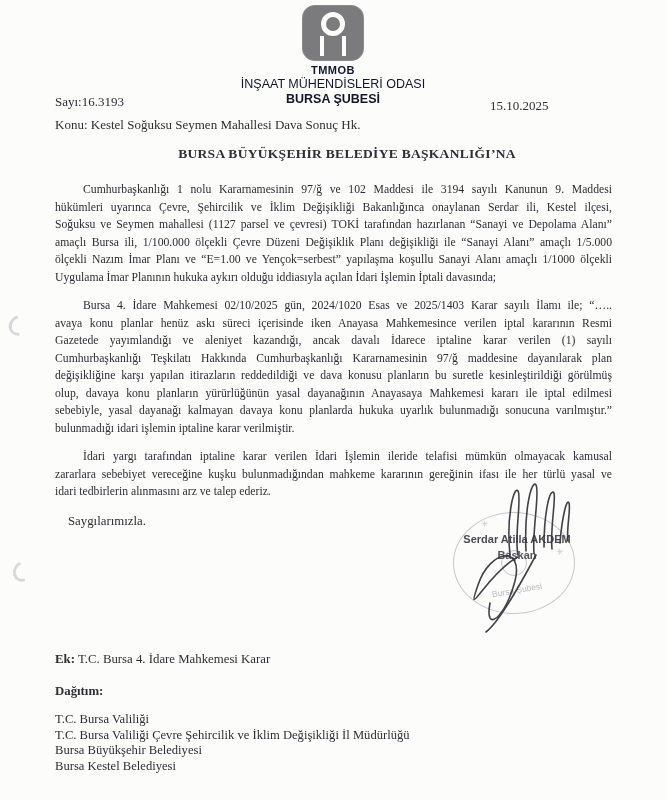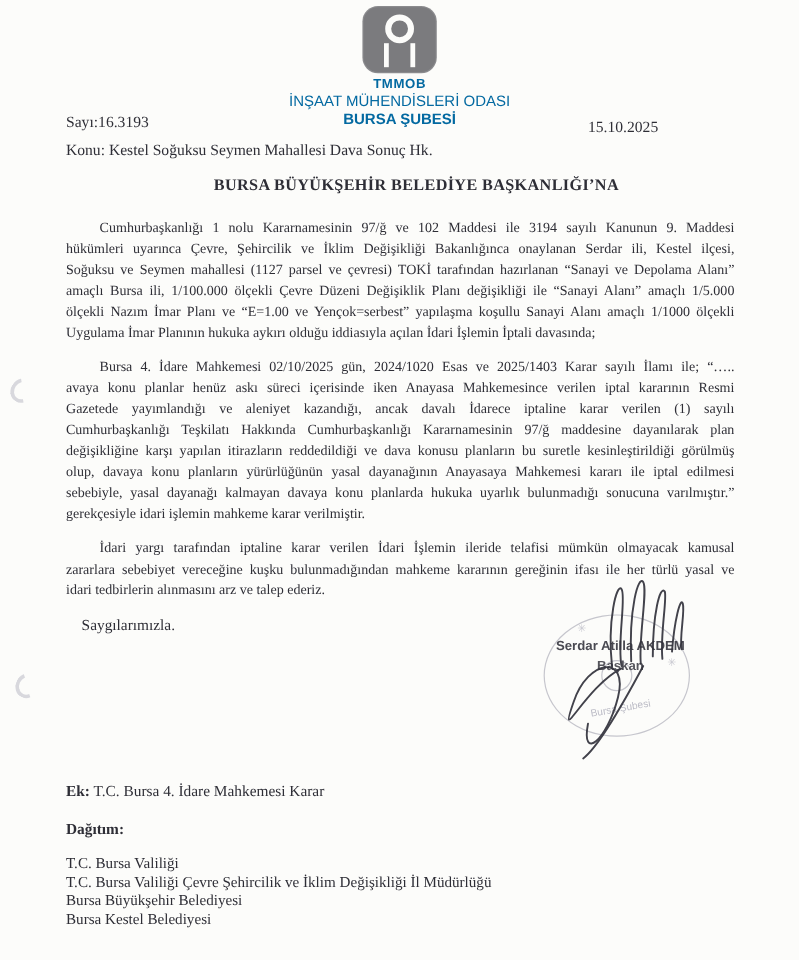--- a/index.html
+++ b/index.html
@@ -4,21 +4,21 @@
 <style>
   html,body { margin:0; padding:0; background:#ffffff; }
   .page {
     position:relative; width:666px; height:800px;
     background:#fcfcfa; overflow:hidden;
     font-family:"Liberation Serif","DejaVu Serif",serif;
     color:#2e2e36;
   }
   
   .letterhead { position:absolute; top:6px; left:0; right:0; text-align:center;
-    font-family:"Liberation Sans","DejaVu Sans",sans-serif; color:#0369a1; }
+    font-family:"Liberation Sans","DejaVu Sans",sans-serif; color:#0f172a; }
   .logo { position:relative; width:60px; height:54px; margin:0 auto;
     background:#7b7b7e; border-radius:12px; box-shadow:0 0 0 1px #8b8b8e; }
   .logo-ring { position:absolute; top:6px; left:18px; width:14px; height:14px;
     border:5px solid #fcfcfa; border-radius:50%; background:#7b7b7e; }
   .logo-slot { position:absolute; top:30px; bottom:4px; width:4px; background:#fcfcfa; }
   .slot-l { left:17px; } .slot-r { left:39px; }
   .org-abbr  { margin-top:4px; font-size:11px;   font-weight:bold; letter-spacing:.5px; }
   .org-name  { font-size:12.5px; font-weight:normal; margin-top:1px; }
   .branch    { font-size:12.5px; font-weight:bold; margin-top:1px; }
   
@@ -98,21 +98,21 @@
         <div class="line lastline">Uygulama İmar Planının hukuka aykırı olduğu iddiasıyla açılan İdari İşlemin İptali davasında;</div>
       </div>
       <div class="para">
         <div class="line firstline">Bursa 4. İdare Mahkemesi 02/10/2025 gün, 2024/1020 Esas ve 2025/1403 Karar sayılı İlamı ile; “…..</div>
         <div class="line">avaya konu planlar henüz askı süreci içerisinde iken Anayasa Mahkemesince verilen iptal kararının Resmi</div>
         <div class="line">Gazetede yayımlandığı ve aleniyet kazandığı, ancak davalı İdarece iptaline karar verilen (1) sayılı</div>
         <div class="line">Cumhurbaşkanlığı Teşkilatı Hakkında Cumhurbaşkanlığı Kararnamesinin 97/ğ maddesine dayanılarak plan</div>
         <div class="line">değişikliğine karşı yapılan itirazların reddedildiği ve dava konusu planların bu suretle kesinleştirildiği görülmüş</div>
         <div class="line">olup, davaya konu planların yürürlüğünün yasal dayanağının Anayasaya Mahkemesi kararı ile iptal edilmesi</div>
         <div class="line">sebebiyle, yasal dayanağı kalmayan davaya konu planlarda hukuka uyarlık bulunmadığı sonucuna varılmıştır.”</div>
-        <div class="line lastline">gerekçesiyle idari işlemin mahkeme karar verilmiştir.</div>
+        <div class="line lastline">bulunmadığı idari işlemin iptaline karar verilmiştir.</div>
       </div>
       <div class="para">
         <div class="line firstline">İdari yargı tarafından iptaline karar verilen İdari İşlemin ileride telafisi mümkün olmayacak kamusal</div>
         <div class="line">zararlara sebebiyet vereceğine kuşku bulunmadığından mahkeme kararının gereğinin ifası ile her türlü yasal ve</div>
         <div class="line lastline">idari tedbirlerin alınmasını arz ve talep ederiz.</div>
       </div>
     </div>
 
   <div class="closing">Saygılarımızla.</div>
 

